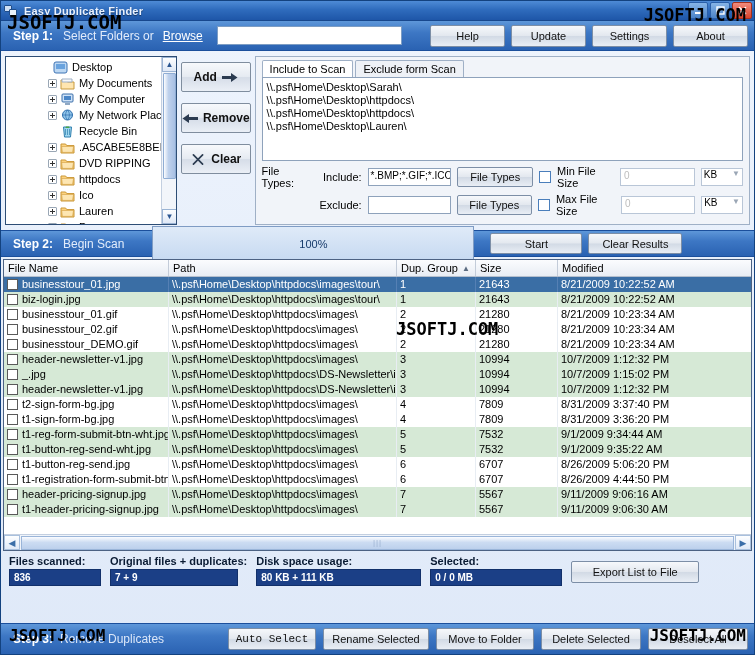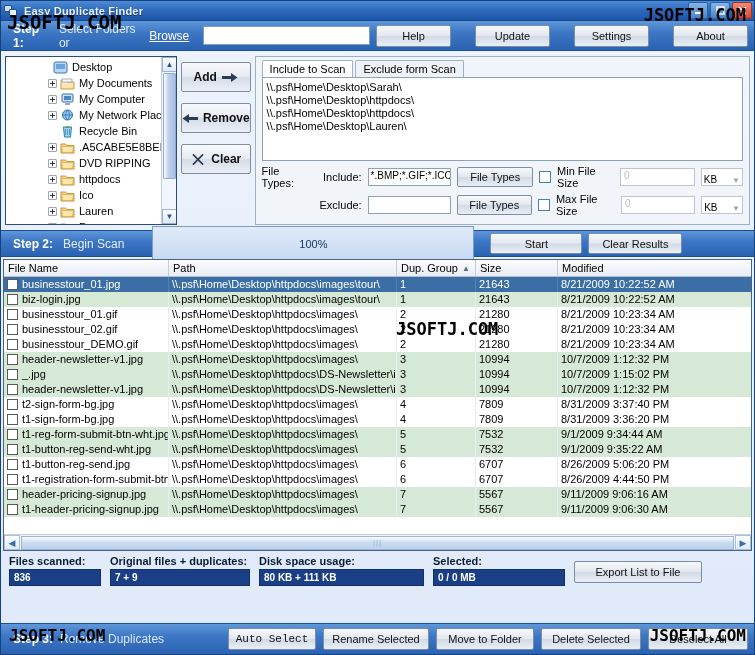--- a/index.html
+++ b/index.html
@@ -62,21 +62,21 @@
     border-bottom: 1px solid #1b4f9c;
   }
   .step-label { color: #fff; font-weight: bold; font-size: 12px; margin-left: 6px; }
   .step-sub { color: #e2ecfb; font-size: 12px; margin-left: 4px; }
   .step-link { color: #ffffff; font-size: 12px; text-decoration: underline; margin-left: 3px; cursor: pointer; }
   .browse-input {
     width: 185px; height: 19px;
     background: #fff; border: 1px solid #7d9dc4;
     margin-left: 8px; font-size: 11px; padding: 0 3px;
   }
-  .topbtns { display: flex; gap: 24px; margin-left: auto; }
+  .topbtns { display: flex; gap: 6px; margin-left: auto; }
   .btn {
     background: linear-gradient(180deg,#f6f8fb 0%, #e3e8ef 48%, #d2dae5 52%, #e9eef5 100%);
     border: 1px solid #7c8ea6;
     border-radius: 2px;
     font-size: 11px;
     color: #111;
     height: 21px;
     display: flex; align-items: center; justify-content: center;
     padding: 0 8px;
     cursor: pointer;
@@ -158,21 +158,21 @@
   .txt {
     height: 18px; border: 1px solid #8ea2bb; background: #fff;
     font-size: 10px; padding: 1px 2px; color: #000; overflow: hidden; white-space: nowrap;
   }
   .txt.inc { width: 92px; }
   .ftbtn { width: 82px; height: 20px; }
   .cb { width: 12px; height: 12px; border: 1px solid #4a7ebb; background: #fff; flex: none; }
   .sizebox { width: 82px; height: 18px; border: 1px solid #b9c6d7; background: #fff; color: #bdbdbd; font-size: 10px; padding: 1px 3px; }
   .unit {
     width: 46px; height: 18px; border: 1px solid #b9c6d7; background: #fff;
-    display: flex; align-items: flex-end; justify-content: space-between;
+    display: flex; align-items: flex-start; justify-content: space-between;
     font-size: 10px; padding: 0 2px; color: #000;
   }
   .unit .cv { color: #9aa6b5; font-size: 8px; }
 
   
   .step2 {
     height: 27px; margin-top: 2px;
     background: linear-gradient(180deg,#5e97d9 0%, #3d77c4 40%, #2a62b2 100%);
     border-top: 1px solid #1b4f9c; border-bottom: 1px solid #1b4f9c;
     display: flex; align-items: center; padding: 0 6px; gap: 6px;
@@ -225,21 +225,21 @@
     color: #9db3d0; font-size: 8px; letter-spacing: 1px;
   }
 
   
   .stats { display: flex; align-items: flex-end; gap: 9px; padding: 4px 6px 3px 8px; }
   .stat .cap { font-size: 11px; font-weight: bold; color: #0a1b33; margin-bottom: 2px; white-space: nowrap; }
   .stat .val {
     background: #1b3f86; color: #fff; font-size: 10px; font-weight: bold;
     border: 1px solid #12306a; padding: 2px 4px; height: 17px; display: flex; align-items: center;
   }
-  .st0 .val { width: 92px; } .st1 .val { width: 140px; } .st2 .val { width: 165px; } .st3 .val { width: 132px; }
+  .st0 .val { width: 92px; } .st1 .val { width: 128px; } .st2 .val { width: 165px; } .st3 .val { width: 132px; }
   .export-btn { width: 128px; height: 22px; margin-bottom: 3px; }
 
   
   .step3 {
     position: absolute; left: 0; right: 0; bottom: 0; height: 31px;
     background: linear-gradient(180deg,#5e97d9 0%, #3d77c4 40%, #2a62b2 100%);
     border-top: 1px solid #1b4f9c;
     display: flex; align-items: center; padding: 0 6px; gap: 7px;
   }
   .s3label { color:#fff; font-weight:bold; font-size:12px; margin-left:6px; }

